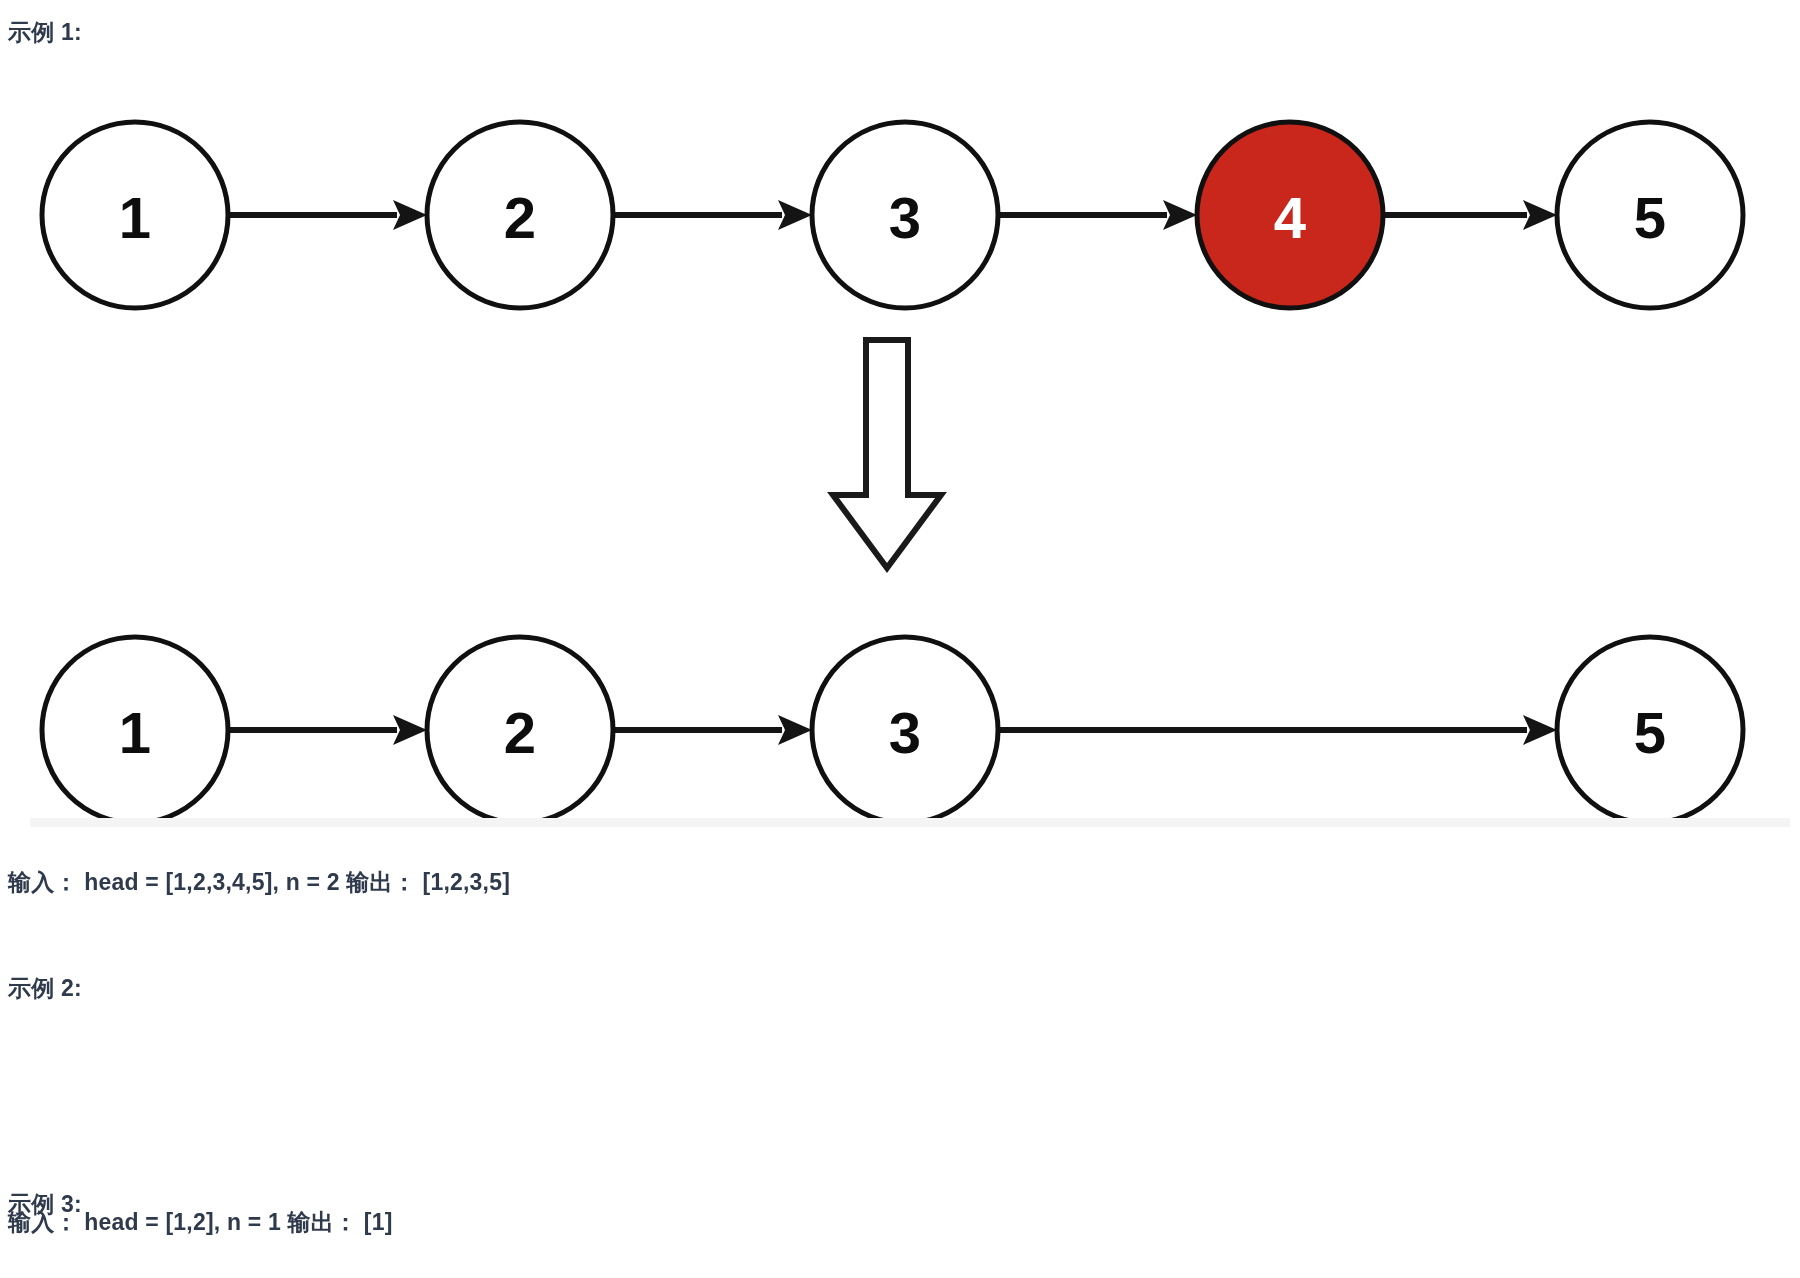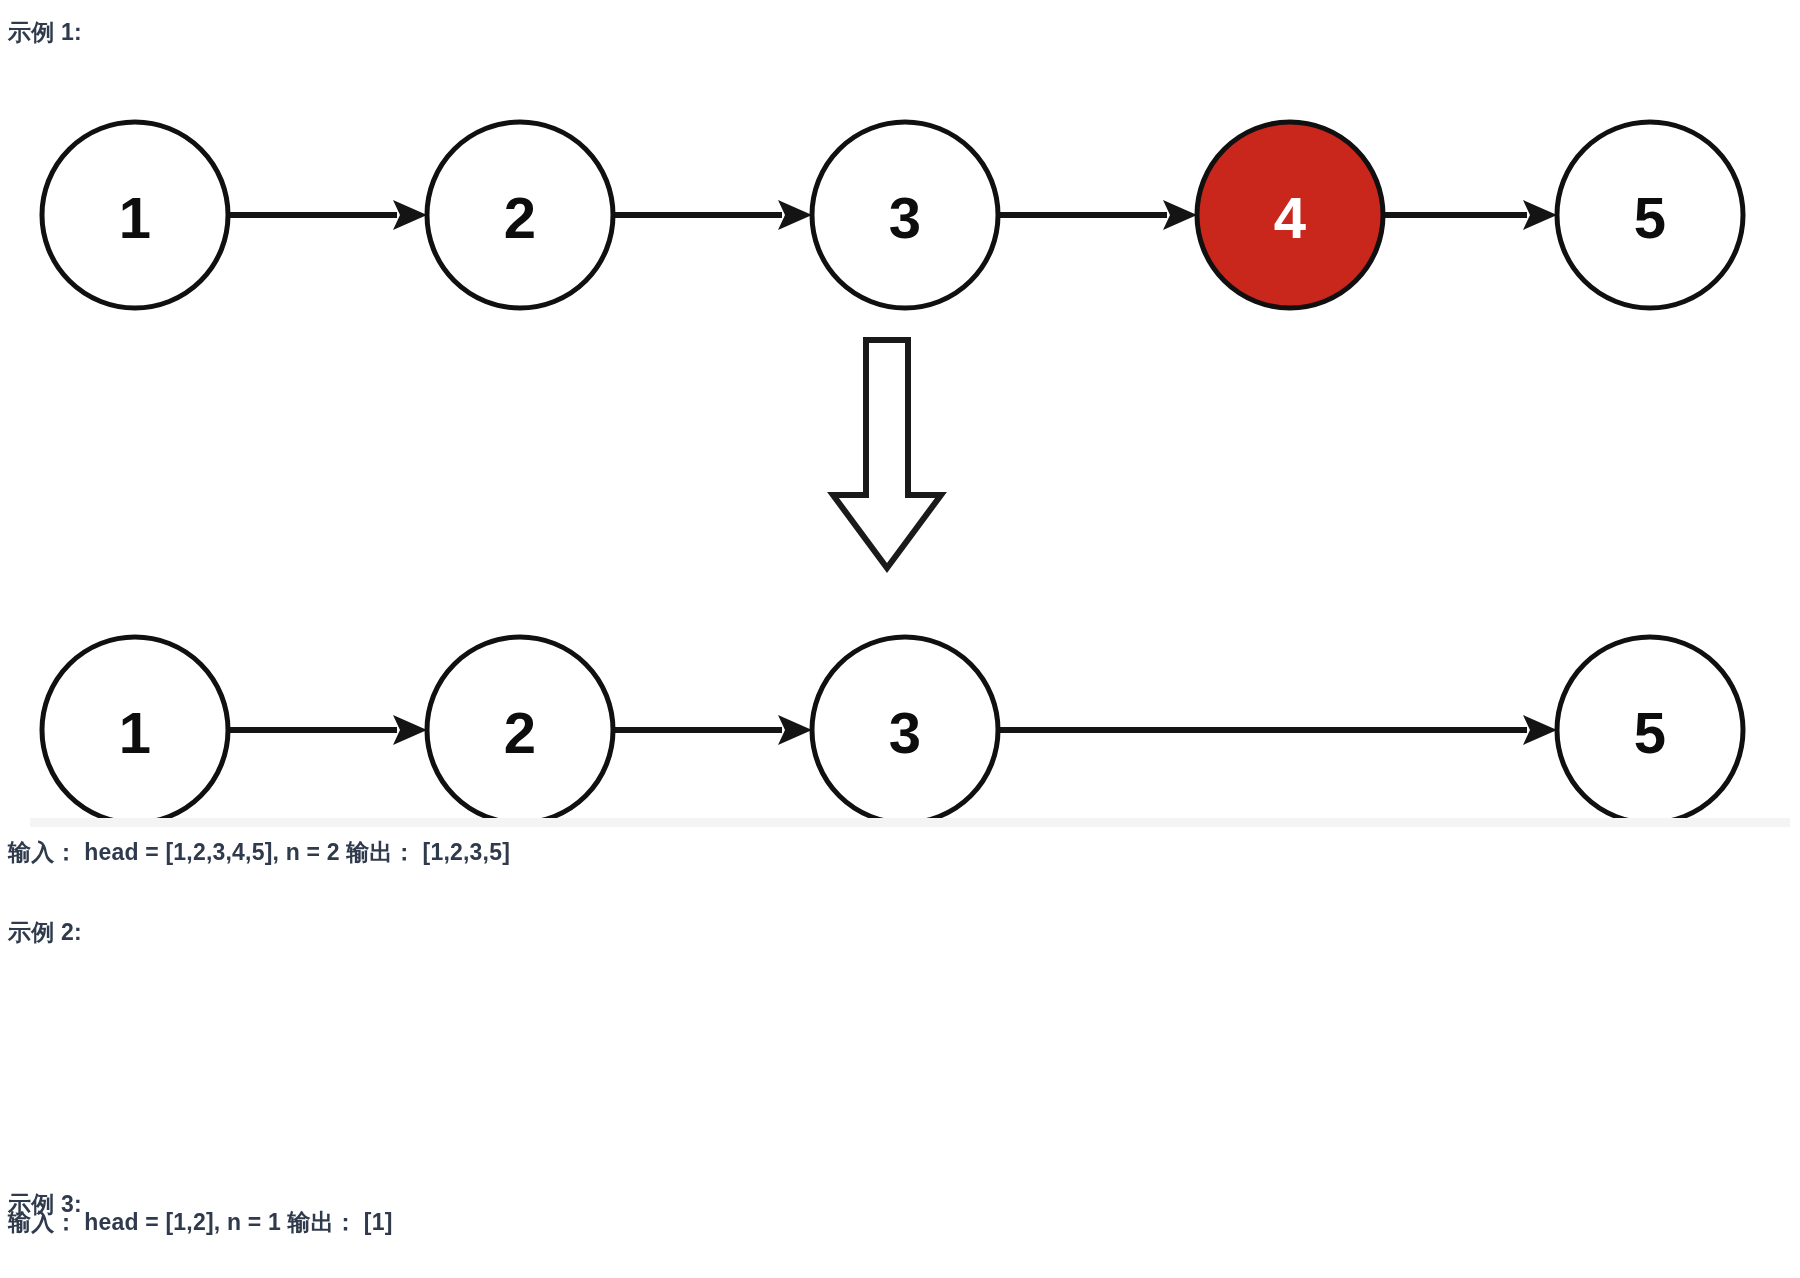--- a/index.html
+++ b/index.html
@@ -26,22 +26,22 @@
     position: absolute;
     left: 8px;
     font-size: 23px;
     line-height: 32px;
     color: #2f3a4c;
     white-space: nowrap;
     letter-spacing: 0.2px;
     font-weight: bold;
   }
   .p-example1  { top: 16px;   }
-  .p-io1       { top: 836px;  }
-  .p-example2  { top: 916px;  }
+  .p-io1       { top: 866px;  }
+  .p-example2  { top: 972px;  }
   .p-io2       { top: 1050px; }
   .p-example3  { top: 1188px; }
   .p-io3       { top: 1206px; text-align: right; }
 
   
   .diagram {
     position: absolute;
     left: 0;
     top: 60px;
     width: 1800px;

